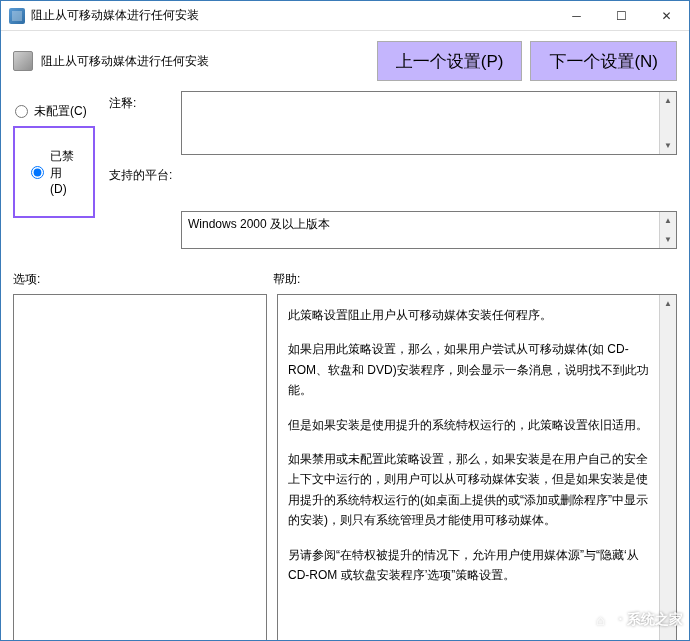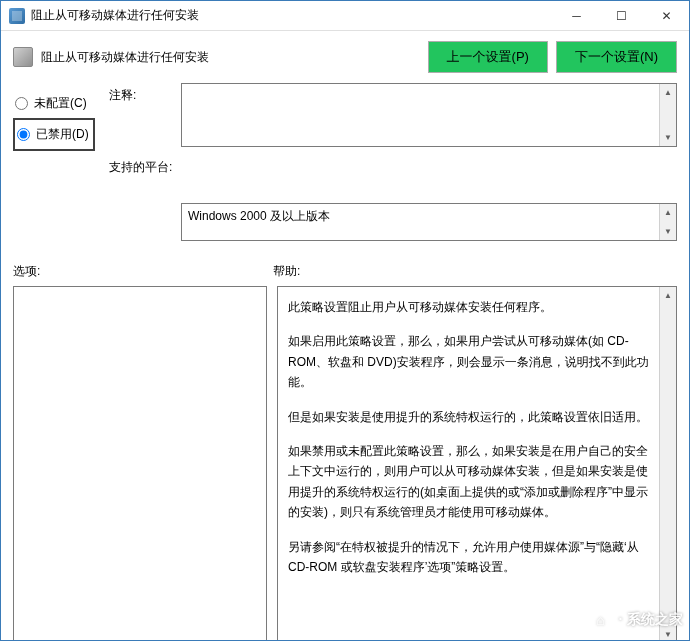--- a/index.html
+++ b/index.html
@@ -51,25 +51,25 @@
       gap: 8px;
     }
     .header-icon {
       width: 20px; height: 20px;
       background: linear-gradient(135deg, #d0d0d0, #909090);
       border: 1px solid #888;
       border-radius: 2px;
     }
     .header-label { flex: 1; font-size: 12px; }
     .nav-btn {
-      height: 32px;
+      height: 40px;
       padding: 0 18px;
-      background: #22c55e;
+      background: #c4b5fd;
       border: 1px solid #adadad;
-      font-size: 13px;
+      font-size: 17px;
       font-family: inherit;
       cursor: default;
     }
     .content {
       padding: 0 12px;
     }
     .config-row {
       display: flex;
       gap: 14px;
     }
@@ -79,22 +79,22 @@
     }
     .radio-item {
       display: flex;
       align-items: center;
       gap: 6px;
       padding: 6px 2px;
       font-size: 12px;
     }
     .radio-item input { margin: 0; }
     .highlight-box {
-      border: 2px solid #404040;
-      padding: 0;
+      border: 2px solid #8b5cf6;
+      padding: 14px;
     }
     .right-fields { flex: 1; }
     .field-row {
       display: flex;
       align-items: flex-start;
       margin-bottom: 8px;
     }
     .field-label {
       width: 72px;
       padding-top: 4px;

